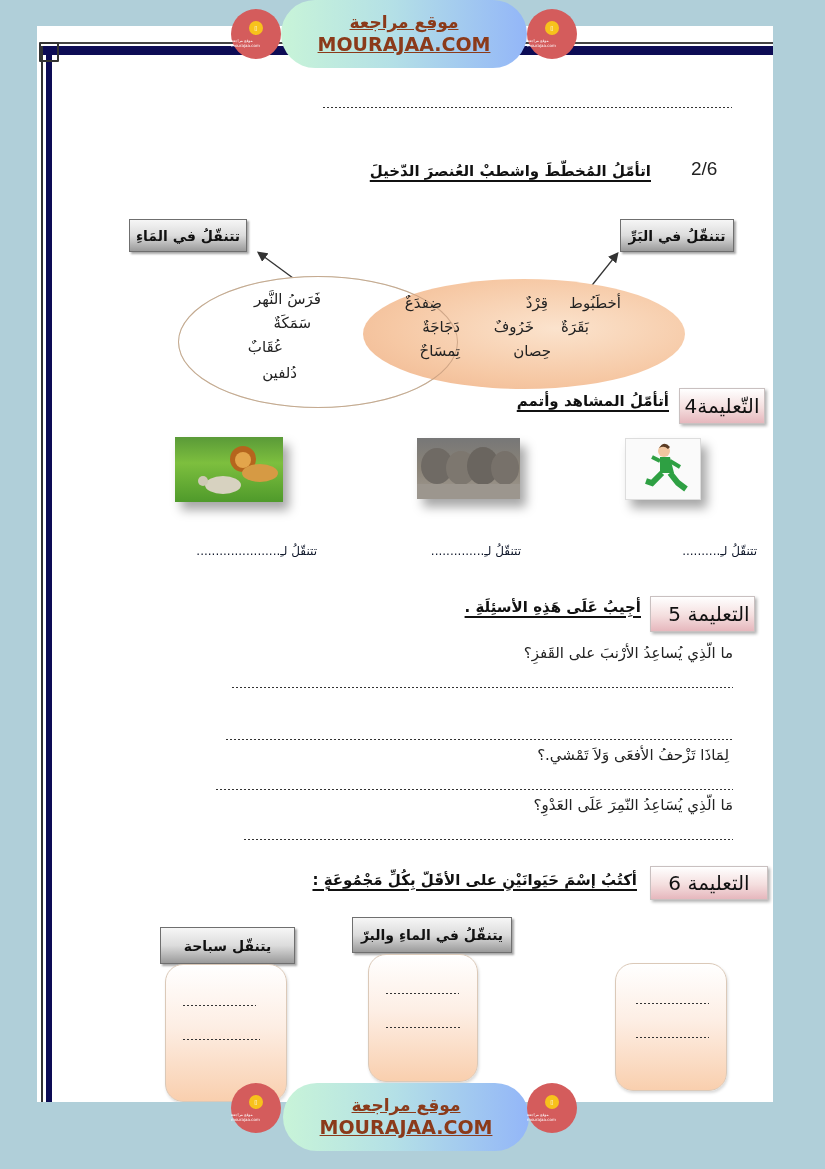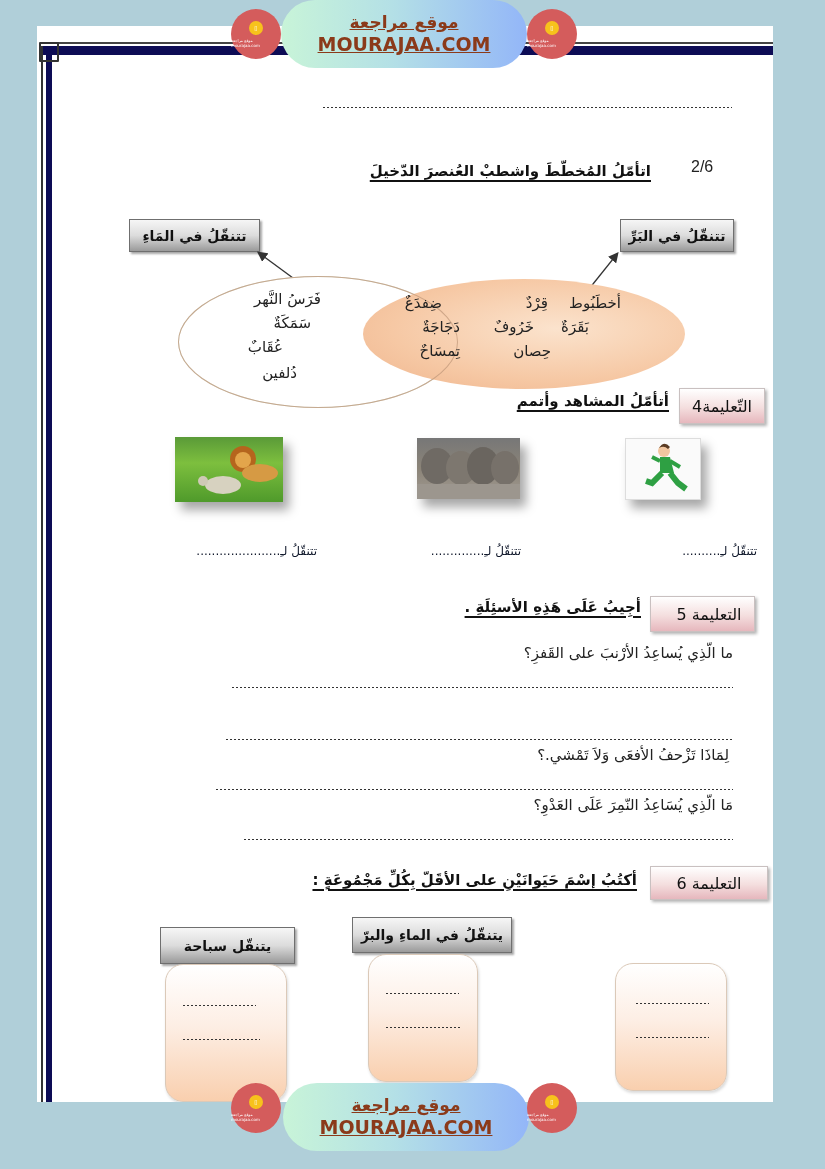--- a/index.html
+++ b/index.html
@@ -55,21 +55,21 @@
   .wm-circle .cap { font-size: 4px; color: #fff; margin-top: 3px; line-height: 5px; }
 
   .dots {
     position: absolute; height: 3px;
     background-image: radial-gradient(circle, #333 0.9px, transparent 1.1px);
     background-size: 4px 3px; background-repeat: repeat-x;
   }
 
   .rtl { direction: rtl; unicode-bidi: embed; }
 
-  .title-num { position: absolute; font-size: 16px; color: #222; font-family: "Liberation Sans", sans-serif; }
+  .title-num { position: absolute; font-size: 19px; color: #222; font-family: "Liberation Sans", sans-serif; }
   .title-text {
     position: absolute; font-size: 15px; font-weight: bold; color: #111;
     text-decoration: underline; text-decoration-thickness: 2px; text-underline-offset: 4px;
     font-family: "DejaVu Sans", sans-serif;
   }
 
   .graybox {
     position: absolute; height: 33px;
     background: linear-gradient(180deg, #f6f6f6 0%, #dcdcdc 50%, #9a9a9a 100%);
     border: 1px solid #6f6f6f; box-shadow: 2px 2px 2px rgba(0,0,0,0.35);
@@ -89,21 +89,21 @@
   .ellipse-overlap {
     position: absolute; left: 141px; top: 250px; width: 280px; height: 132px;
     border-radius: 50%; border: 1.5px solid rgba(190,150,120,0.7);
   }
   .vtext { position: absolute; font-size: 15px; color: #222; white-space: nowrap; }
 
   .pinkbox {
     position: absolute; height: 36px;
     background: linear-gradient(180deg, #fff 0%, #f4dede 55%, #e6b7bd 100%);
     border: 1px solid #c9c0c0; box-shadow: 2px 2px 3px rgba(0,0,0,0.3);
-    font-size: 16px; color: #111;
+    font-size: 20px; color: #111;
     display: flex; align-items: center; justify-content: center;
   }
   .instr {
     position: absolute; font-size: 15px; font-weight: bold; color: #111;
     text-decoration: underline; text-decoration-thickness: 2px; text-underline-offset: 4px;
     white-space: nowrap;
   }
 
   .pic { position: absolute; box-shadow: 6px 8px 10px rgba(0,0,0,0.35); overflow: hidden; }
   .pic-lion { background: linear-gradient(180deg, #5a9a38 0%, #7dbf3e 40%, #4f9a2b 100%); }
@@ -126,21 +126,21 @@
 <div class="page">
   <div class="frame-top"></div>
   <div class="frame-left"></div>
   <div class="frame-corner"></div>
 
   <div class="dots" style="left:285px; top:80px; width:410px;"></div>
 
   <div class="title-num" style="left:654px; top:132px;">2/6</div>
   <div class="title-text rtl" style="right:122px; top:136px;">اتأمّلُ المُخطّطَ واشطبْ العُنصرَ الدّخيلَ</div>
 
-  <div class="graybox rtl" style="left:92px; top:193px; width:131px;">تتنقّلُ في المَاءِ</div>
+  <div class="graybox rtl" style="left:92px; top:193px; width:118px;">تتنقّلُ في المَاءِ</div>
   <div class="graybox rtl" style="left:583px; top:193px; width:114px;">تتنقّلُ في البَرِّ</div>
 
   <svg style="position:absolute; left:0; top:0;" width="736" height="300">
     <defs>
       <marker id="ah" markerWidth="8" markerHeight="8" refX="6" refY="4" orient="auto">
         <path d="M0,0 L8,4 L0,8 z" fill="#333"></path>
       </marker>
     </defs>
     <line x1="256" y1="252" x2="222" y2="227" stroke="#333" stroke-width="1.3" marker-end="url(#ah)"></line>
     <line x1="548" y1="268" x2="580" y2="228" stroke="#333" stroke-width="1.3" marker-end="url(#ah)"></line>

